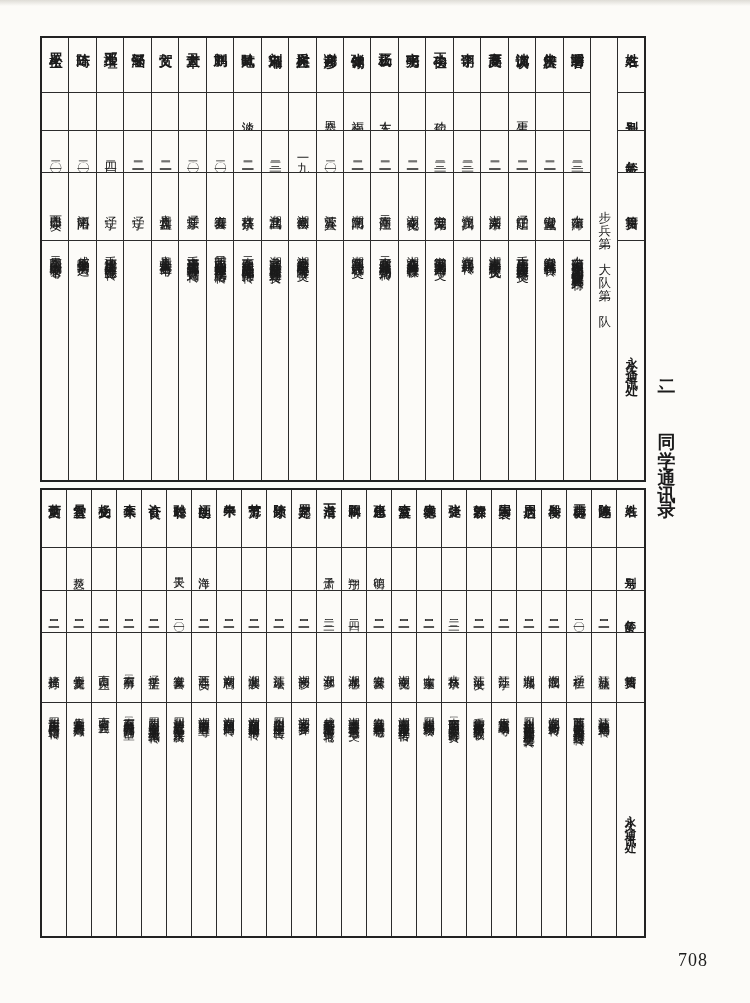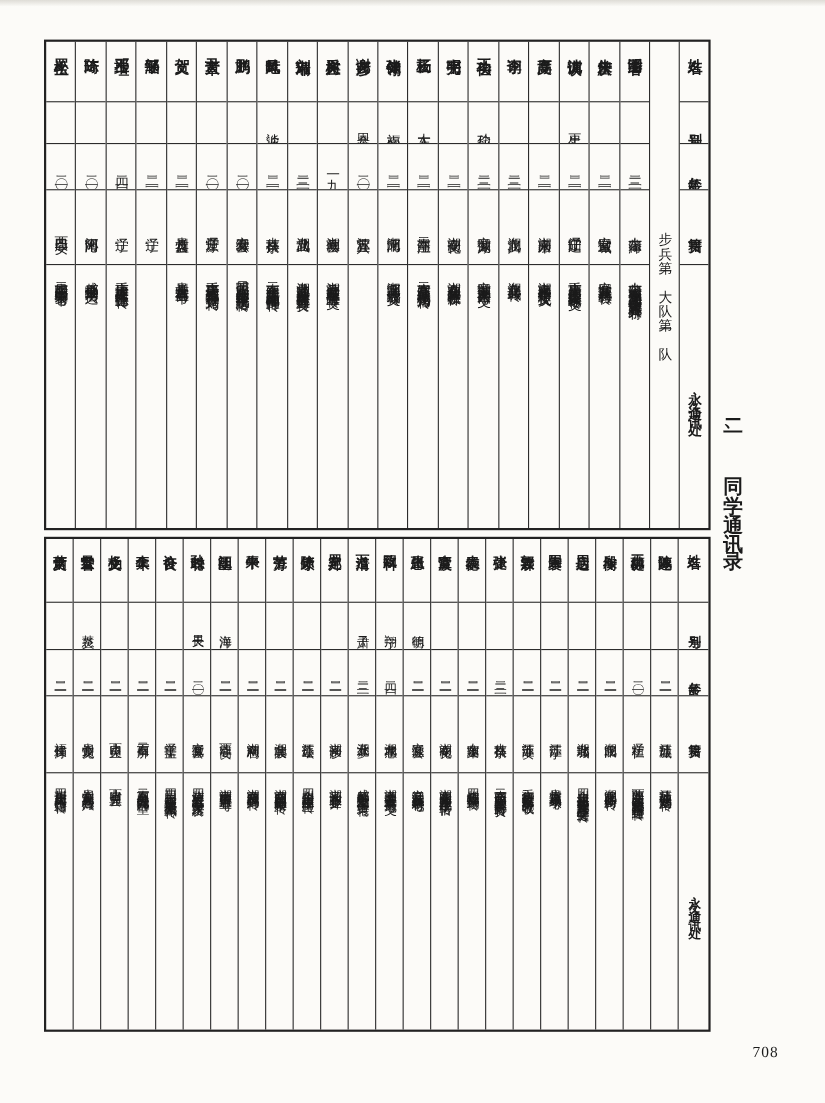--- a/index.html
+++ b/index.html
@@ -61,21 +61,21 @@
   .title-strip {
     position: absolute; left: 650px; top: 40px; width: 32px; height: 900px;
     display: flex; justify-content: center; align-items: center;
   }
   .title-strip .vtext {
     font-size: 18px; font-weight: 700; letter-spacing: 17px;
     transform: translateY(-55px);
   }
   .page-num {
     position: absolute; right: 42px; top: 950px;
-    font-size: 14px; letter-spacing: 1px;
+    font-size: 18px; letter-spacing: 1px;
   }
   
   .sheet::before {
     content: ""; position: absolute; left: 0; top: 0; right: 0; height: 6px;
     background: linear-gradient(#dedcd6, rgba(255,255,255,0));
   }
 </style>
 </head>
 <body>
 

